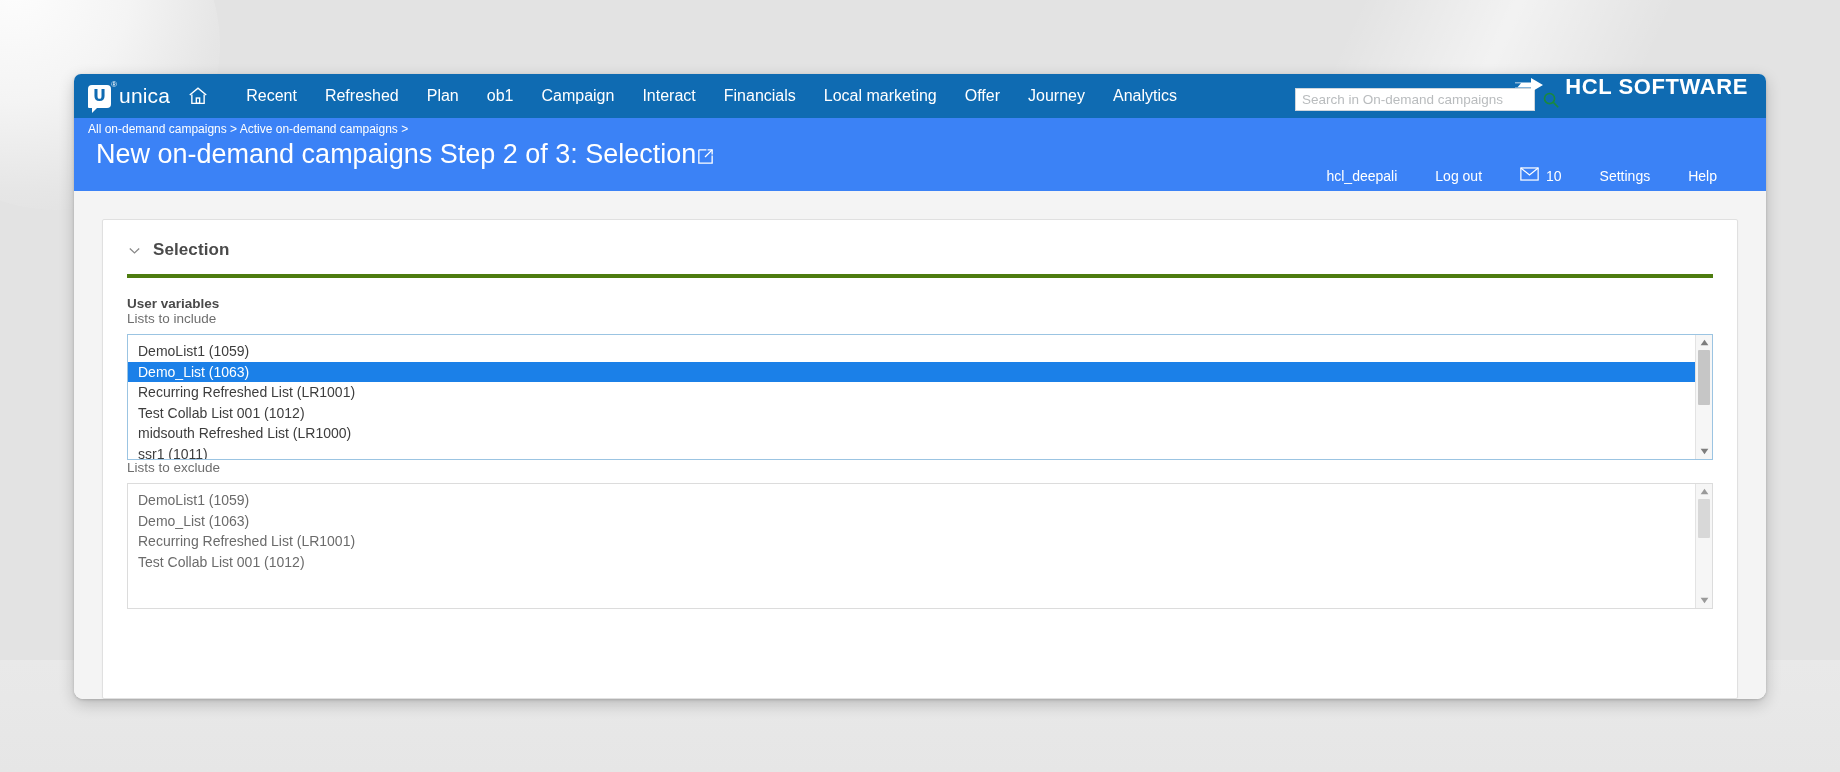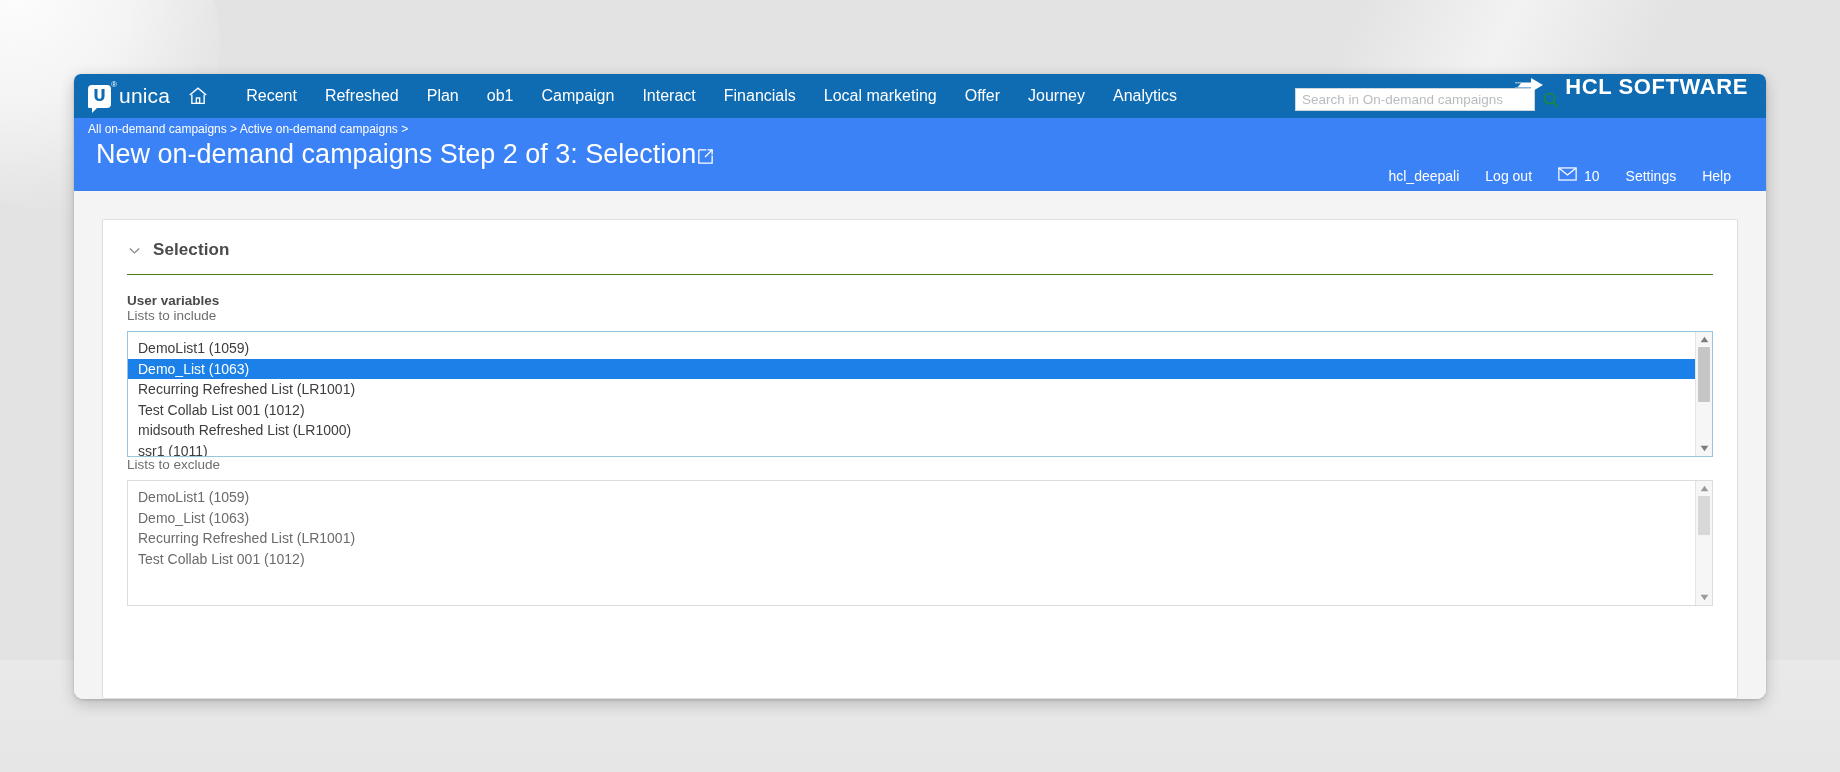--- a/index.html
+++ b/index.html
@@ -199,25 +199,25 @@
     line-height: 34px;
     white-space: nowrap;
   }
   .external-link-icon {
     width: 19px; height: 19px;
     margin-top: 4px;
     cursor: pointer;
   }
   .user-controls {
     position: absolute;
-    right: 22px;
+    right: 36px;
     top: 47px;
     display: flex;
     align-items: center;
-    gap: 0;
+    gap: 12px;
   }
   .user-controls > * {
     color: #ffffff;
     font-size: 14px;
     padding: 2px 13px;
     white-space: nowrap;
   }
   .mail-item {
     display: flex;
     align-items: center;
@@ -241,21 +241,21 @@
     height: 100%;
     padding: 20px 24px 0 24px;
     box-shadow: 0 1px 2px rgba(0,0,0,.04);
     overflow: hidden;
   }
   .section-head {
     display: flex;
     align-items: center;
     gap: 11px;
     padding-bottom: 14px;
-    border-bottom: 1px solid #4d7c0f;
+    border-bottom: 4px solid #4d7c0f;
   }
   .chevron-icon { width: 15px; height: 15px; cursor: pointer; }
   .section-title {
     font-size: 17px;
     font-weight: bold;
     color: #4a4a4a;
     letter-spacing: .1px;
   }
   .subsection-title {
     font-size: 13.5px;

